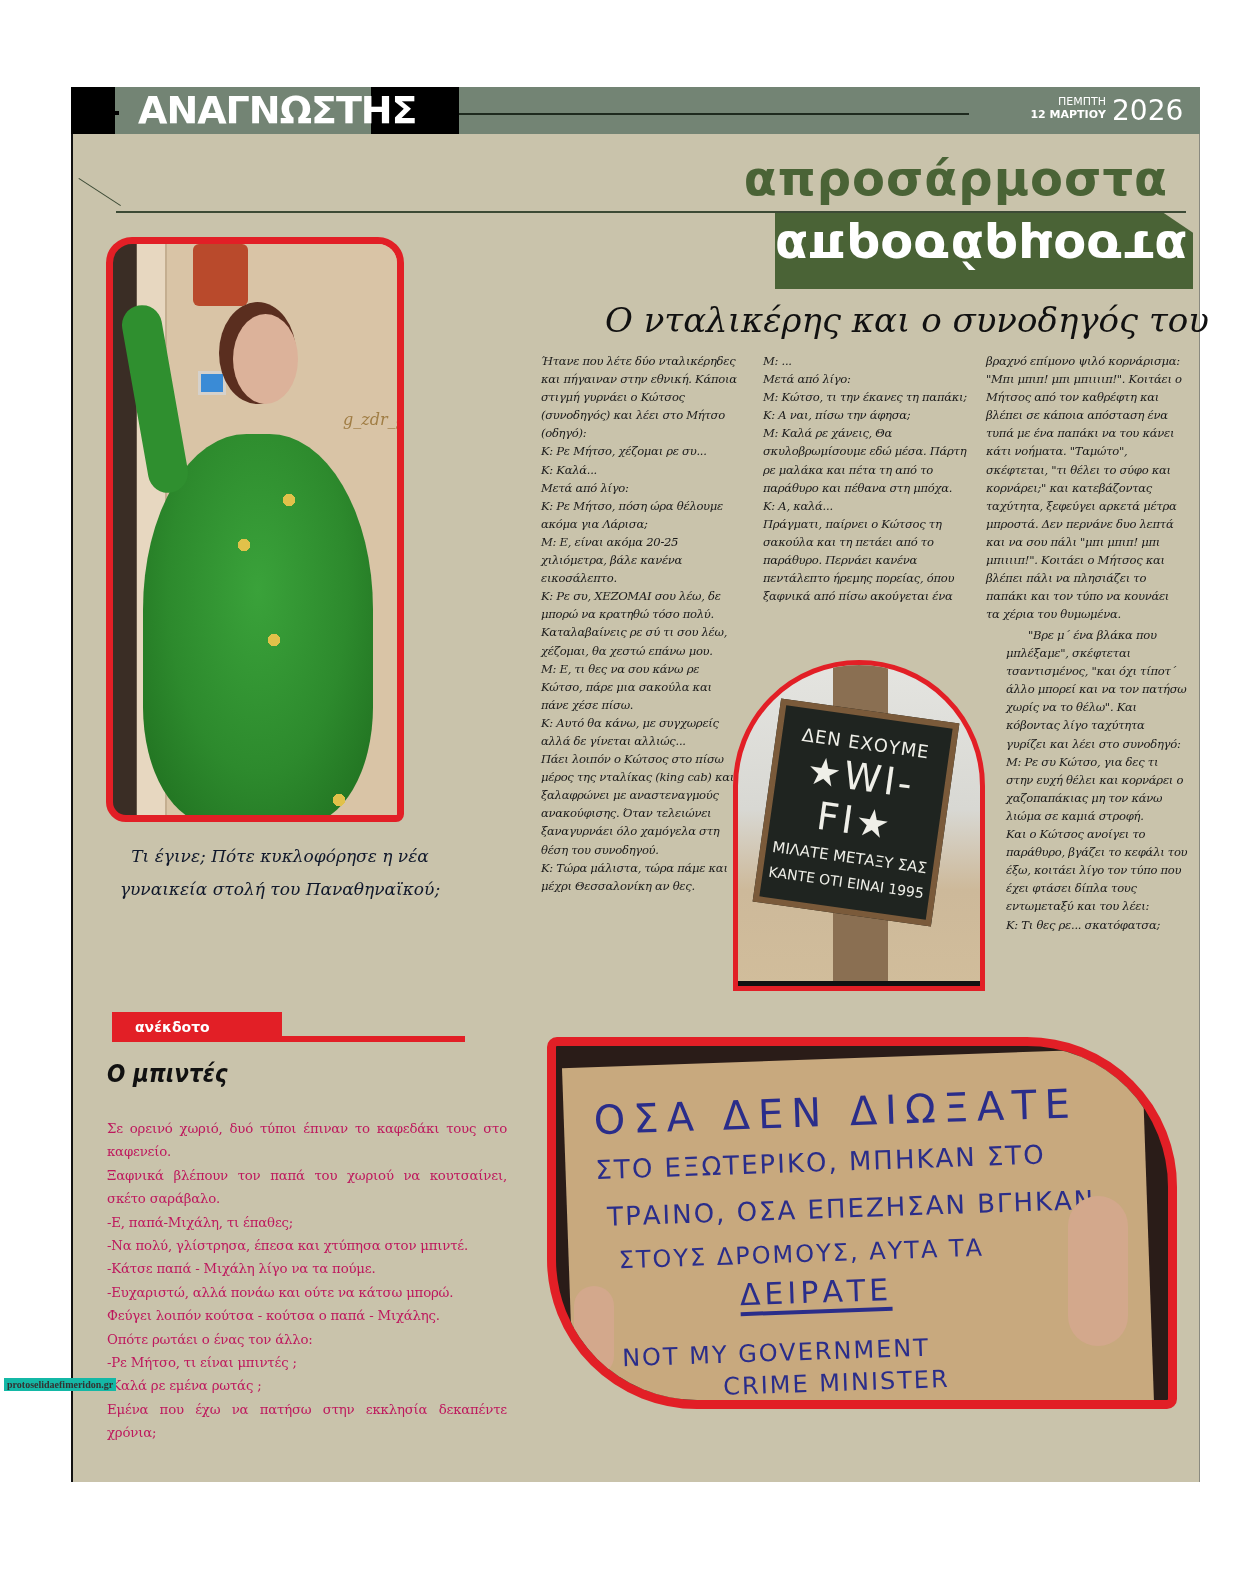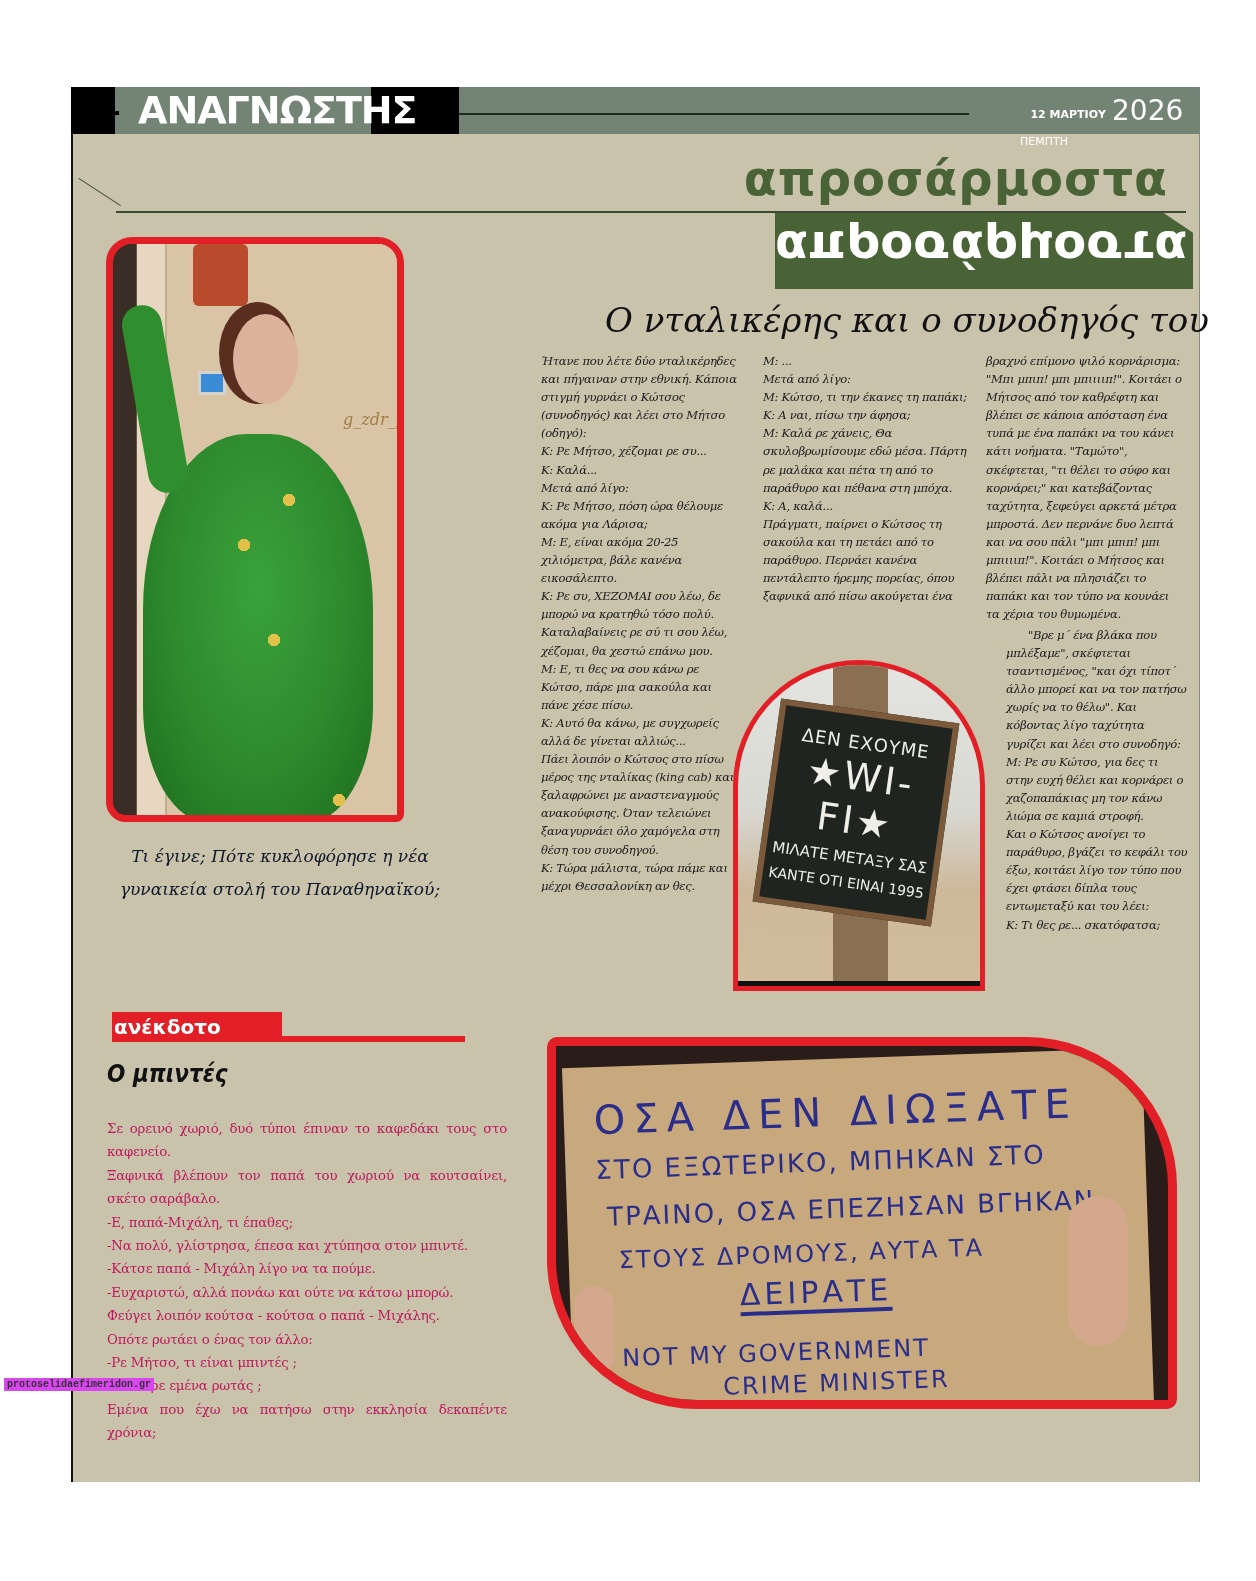--- a/index.html
+++ b/index.html
@@ -16,22 +16,22 @@
   .hdr-black-left { position: absolute; left: 71px; top: 87px; width: 44px; height: 47px; background: #000; }
   .hdr-black-left::after { content: ""; position: absolute; right: -4px; top: 24px; width: 6px; height: 4px; background: #000; }
   .hdr-black-mid { position: absolute; left: 371px; top: 87px; width: 88px; height: 47px; background: #000; }
   .hdr-title {
     position: absolute; left: 138px; top: 88px; height: 44px; line-height: 44px;
     font-family: "DejaVu Sans", sans-serif; font-weight: bold; 
     font-size: 38px; color: #fff; letter-spacing: -1px;
   }
   .hdr-line { position: absolute; left: 459px; top: 113px; width: 510px; height: 2px; background: #1e2a1e; }
   .hdr-day {
-    position: absolute; left: 1020px; top: 96px; width: 86px; text-align: left;
-    font-family: "DejaVu Sans", sans-serif; font-size: 11px; color: #fff; line-height: 12px; margin-top: 40px;
+    position: absolute; left: 1020px; top: 96px; width: 86px; text-align: right;
+    font-family: "DejaVu Sans", sans-serif; font-size: 11px; color: #fff; line-height: 12px;
   }
   .hdr-date {
     position: absolute; left: 1000px; top: 108px; width: 106px; text-align: right;
     font-family: "DejaVu Sans", sans-serif; font-weight: bold; font-size: 11px; color: #fff; line-height: 14px;
   }
   .hdr-year {
     position: absolute; left: 1112px; top: 96px; font-family: "DejaVu Sans", sans-serif;
     font-size: 28px; color: #fff; line-height: 30px;
   }
 
@@ -108,37 +108,37 @@
   }
   .p2-l1 { font-size: 18px; margin-top: 16px; letter-spacing: 1px; }
   .p2-l2 { font-size: 38px; margin-top: 2px; letter-spacing: 3px; }
   .p2-l3 { font-size: 15px; margin-top: 6px; }
   .p2-l4 { font-size: 14px; margin-top: 8px; }
   .p2-bottom { position: absolute; left: 0; bottom: 0; width: 100%; height: 5px; background: #111; }
 
   
   .anec-tag {
     position: absolute; left: 112px; top: 1012px; width: 170px; height: 30px; background: #e21f26;
-    font-family: "DejaVu Sans", sans-serif; font-weight: bold; font-size: 20px; color: #fff;
-    padding-left: 2px; line-height: 30px;
+    font-family: "DejaVu Sans", sans-serif; font-weight: bold; font-size: 14px; color: #fff;
+    padding-left: 23px; line-height: 30px;
   }
   .anec-rule { position: absolute; left: 112px; top: 1036px; width: 353px; height: 6px; background: #e21f26; }
   .anec-title {
     position: absolute; left: 107px; top: 1060px; font-family: "DejaVu Sans", sans-serif;
     font-weight: bold; font-style: italic; font-size: 24px; color: #111; transform: scaleX(0.9); transform-origin: 0 0;
   }
   .anec-body {
     position: absolute; left: 107px; top: 1117px; width: 400px; font-family: "DejaVu Serif", serif;
     font-size: 13.3px; line-height: 23.4px; color: #be185d; text-align: justify; letter-spacing: -0.2px;
   }
   .anec-body p { margin: 0; }
 
   .watermark {
-    position: absolute; left: 4px; top: 1378px; background: #d946ef; padding: 1px 3px;
-    font-family: Liberation Mono, monospace; font-weight: bold; font-size: 10px; color: #333;
+    position: absolute; left: 4px; top: 1378px; background: #14b8a6; padding: 1px 3px;
+    font-family: Liberation Serif, serif; font-weight: bold; font-size: 10px; color: #333;
   }
 
   
   .photo3 {
     position: absolute; left: 547px; top: 1037px; width: 630px; height: 372px;
     border: 9px solid #e21f26; border-radius: 10px 150px 10px 150px; overflow: hidden;
     background: #2a1c18;
   }
   .p3-card {
     position: absolute; left: 12px; top: 12px; width: 580px; height: 355px; background: #c8a97e;

